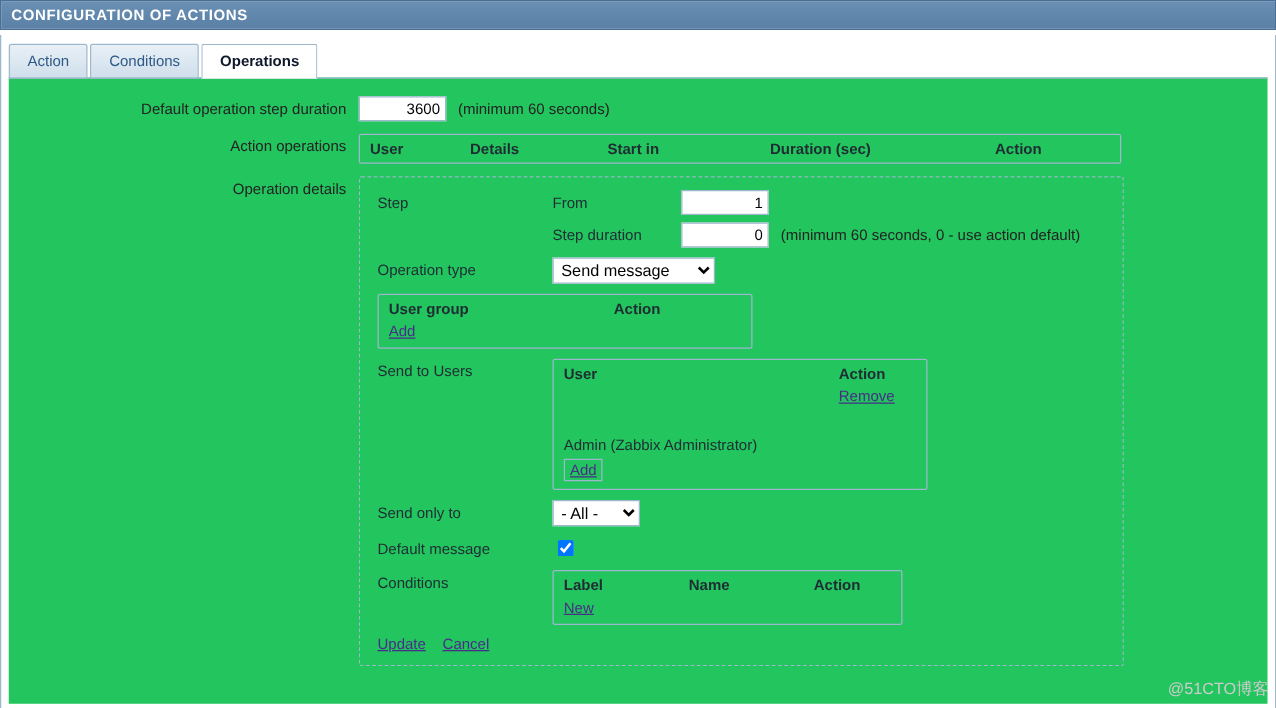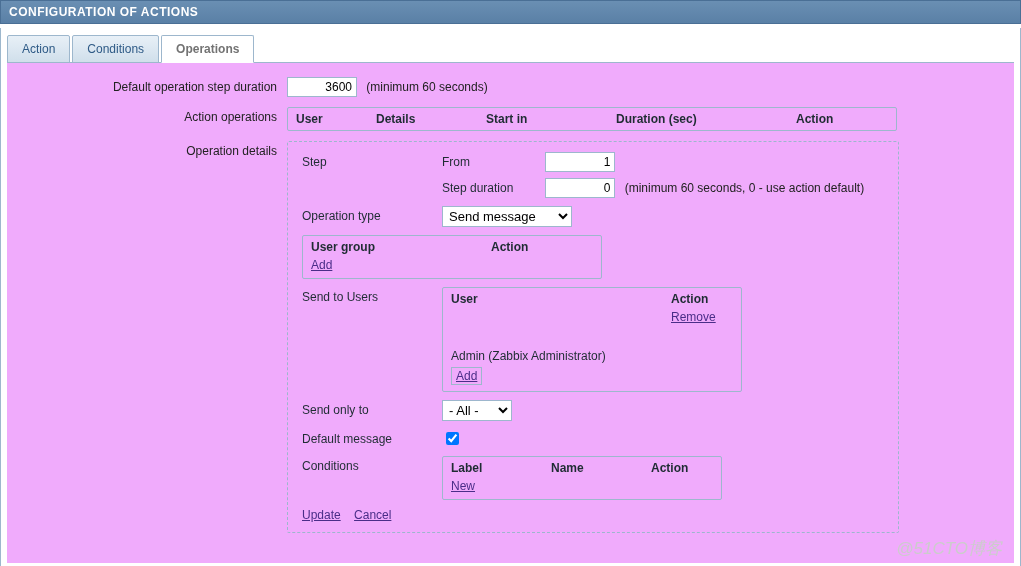--- a/index.html
+++ b/index.html
@@ -39,28 +39,28 @@
     margin-right: 2px;
     border-bottom: 1px solid #9db7cd;
     cursor: pointer;
     position: relative;
     top: 1px;
     border-radius: 2px 2px 0 0;
   }
   .tab.active {
     background: #fff;
     font-weight: bold;
-    color: #737373;
+    color: #0f172a;
     border-bottom: 1px solid #fff;
   }
   .content {
     border-top: 1px solid #9db7cd;
     padding: 14px 10px 20px 10px;
     margin: 0 6px 6px 6px;
-    background: #f0abfc;
+    background: #22c55e;
   }
   .row {
     display: flex;
     align-items: flex-start;
     margin-bottom: 10px;
   }
   .label-col {
     width: 270px;
     text-align: right;
     padding-right: 10px;
@@ -138,25 +138,24 @@
   }
   .add-box {
     border: 1px solid #9db7cd;
     padding: 1px 4px;
     display: inline-block;
   }
   .btm-links { margin-top: 4px; }
   .btm-links .link { margin-right: 10px; }
   .watermark {
     position: fixed;
-    right: 19px;
+    right: 6px;
     bottom: 6px;
     color: #ccc;
-    font-size: 17px;
-    font-style: italic;
+    font-size: 13px;
   }
 </style>
 </head>
 <body>
 
 <div class="hdr">CONFIGURATION OF ACTIONS</div>
 <div class="panel">
 
   <div class="tabs">
     <div class="tab">Action</div>

